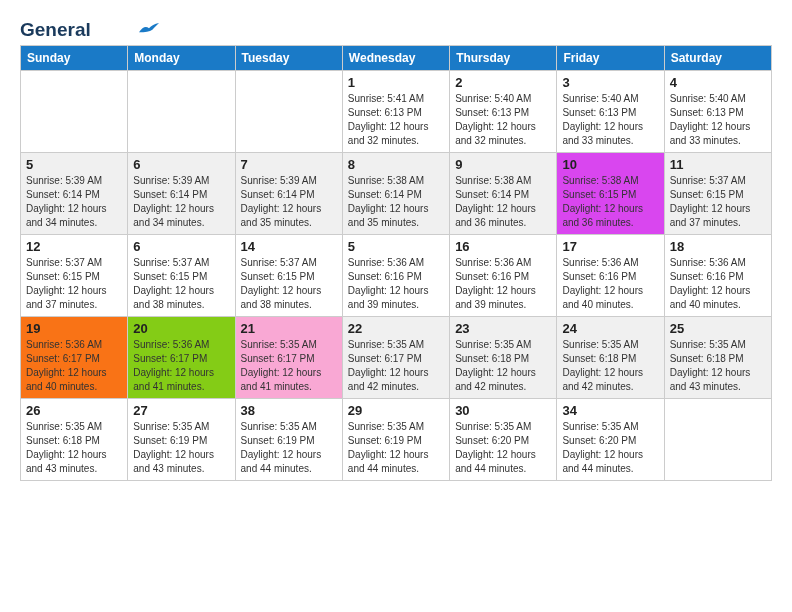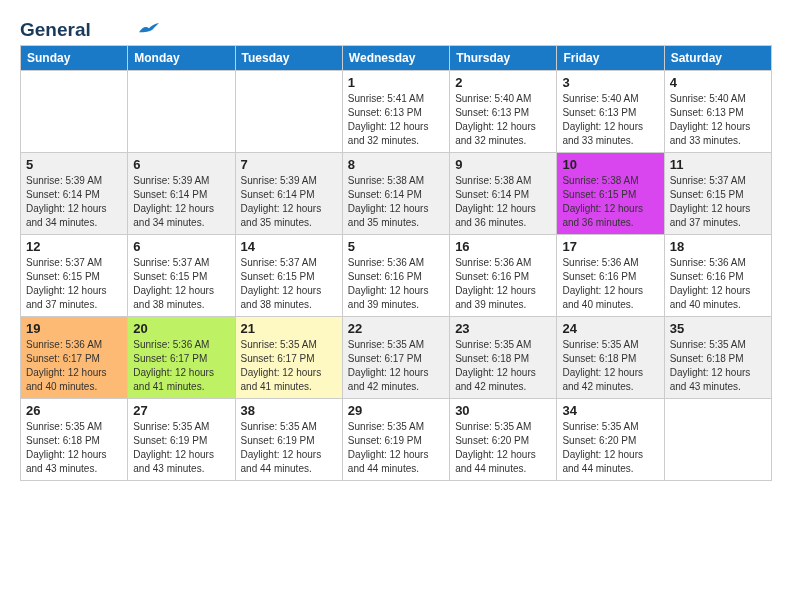--- a/index.html
+++ b/index.html
@@ -249,35 +249,35 @@
         </td>
         <td>
           <span class="day-num">18</span>
           <div class="day-info" style="white-space: pre-line;">Sunrise: 5:36 AM
 Sunset: 6:16 PM
 Daylight: 12 hours
 and 40 minutes.</div>
         </td>
       </tr>
       <tr>
-        <td style="background: #fdba74;">
+        <td style="background: #f97316;">
           <span class="day-num">19</span>
           <div class="day-info" style="white-space: pre-line;">Sunrise: 5:36 AM
 Sunset: 6:17 PM
 Daylight: 12 hours
 and 40 minutes.</div>
         </td>
-        <td style="background: #bef264;">
+        <td style="background: #84cc16;">
           <span class="day-num">20</span>
           <div class="day-info" style="white-space: pre-line;">Sunrise: 5:36 AM
 Sunset: 6:17 PM
 Daylight: 12 hours
 and 41 minutes.</div>
         </td>
-        <td style="background: #fef9c3;">
+        <td style="background: #f9a8d4;">
           <span class="day-num">21</span>
           <div class="day-info" style="white-space: pre-line;">Sunrise: 5:35 AM
 Sunset: 6:17 PM
 Daylight: 12 hours
 and 41 minutes.</div>
         </td>
         <td style="background: rgb(240, 240, 240);">
           <span class="day-num">22</span>
           <div class="day-info" style="white-space: pre-line;">Sunrise: 5:35 AM
 Sunset: 6:17 PM
@@ -292,21 +292,21 @@
 and 42 minutes.</div>
         </td>
         <td style="background: rgb(240, 240, 240);">
           <span class="day-num">24</span>
           <div class="day-info" style="white-space: pre-line;">Sunrise: 5:35 AM
 Sunset: 6:18 PM
 Daylight: 12 hours
 and 42 minutes.</div>
         </td>
         <td style="background: rgb(240, 240, 240);">
-          <span class="day-num">35</span>
+          <span class="day-num">25</span>
           <div class="day-info" style="white-space: pre-line;">Sunrise: 5:35 AM
 Sunset: 6:18 PM
 Daylight: 12 hours
 and 43 minutes.</div>
         </td>
       </tr>
       <tr>
         <td>
           <span class="day-num">26</span>
           <div class="day-info" style="white-space: pre-line;">Sunrise: 5:35 AM

